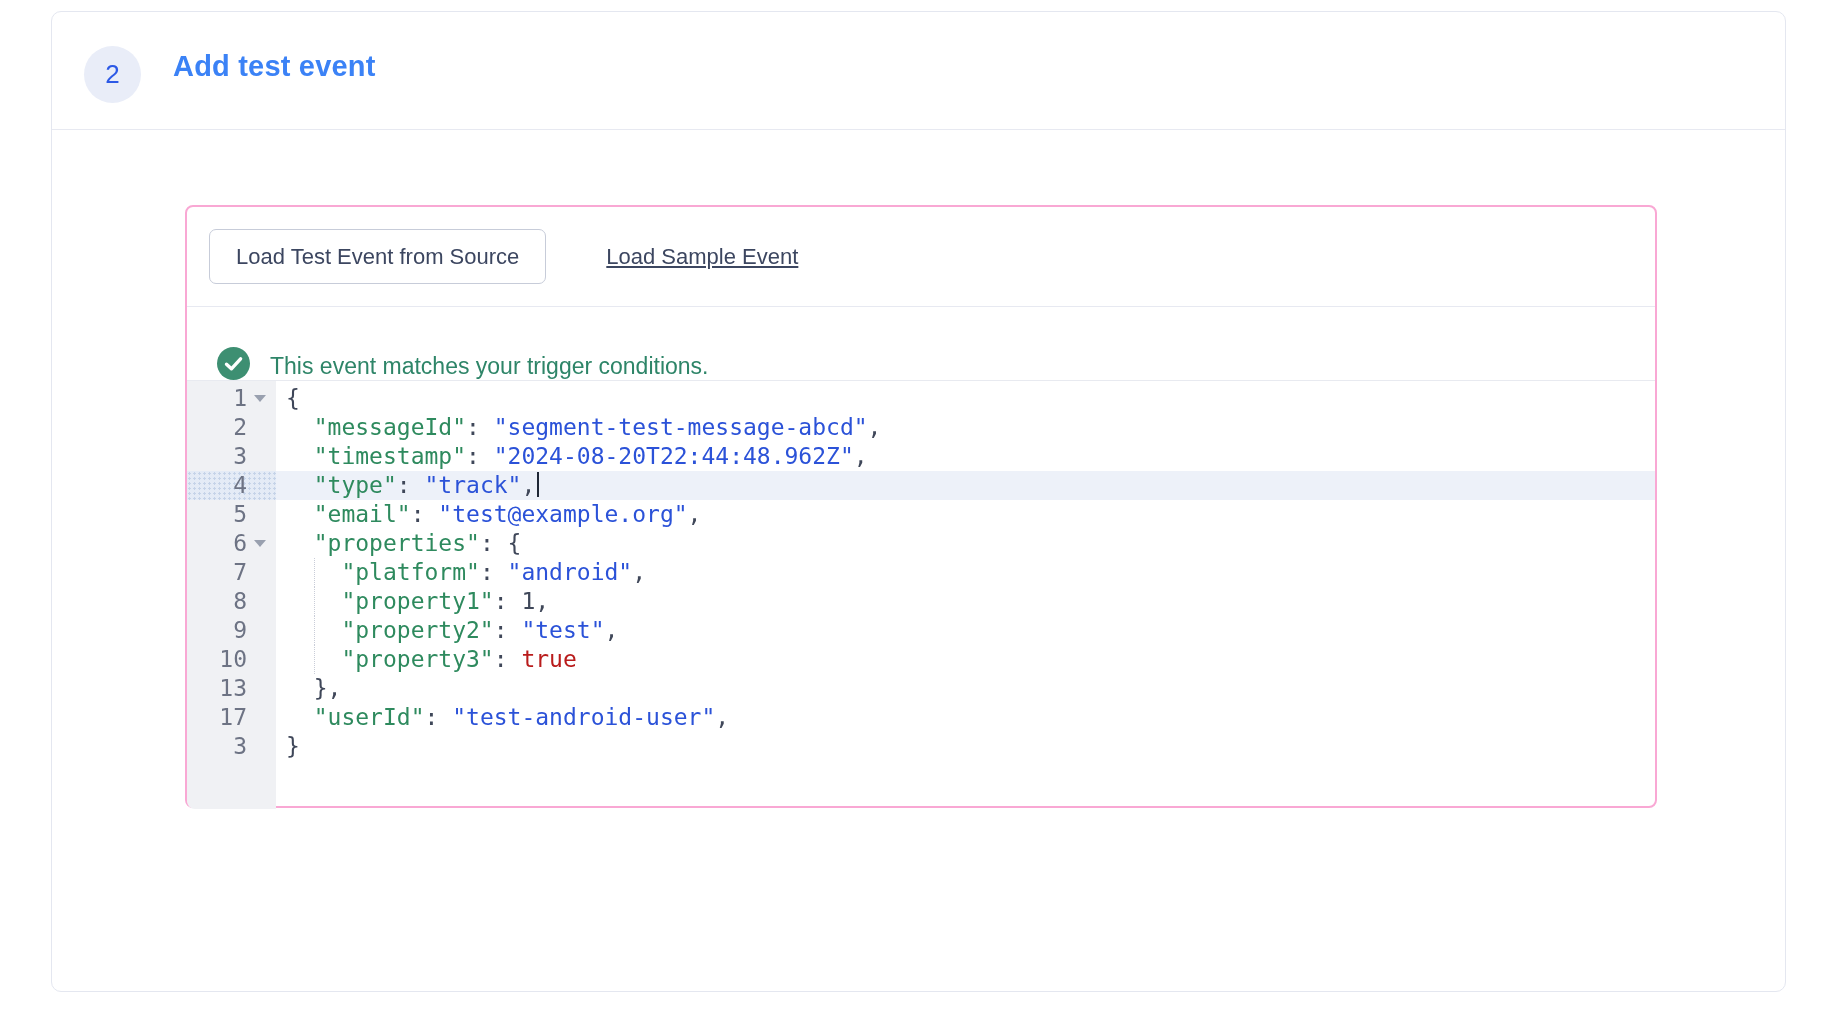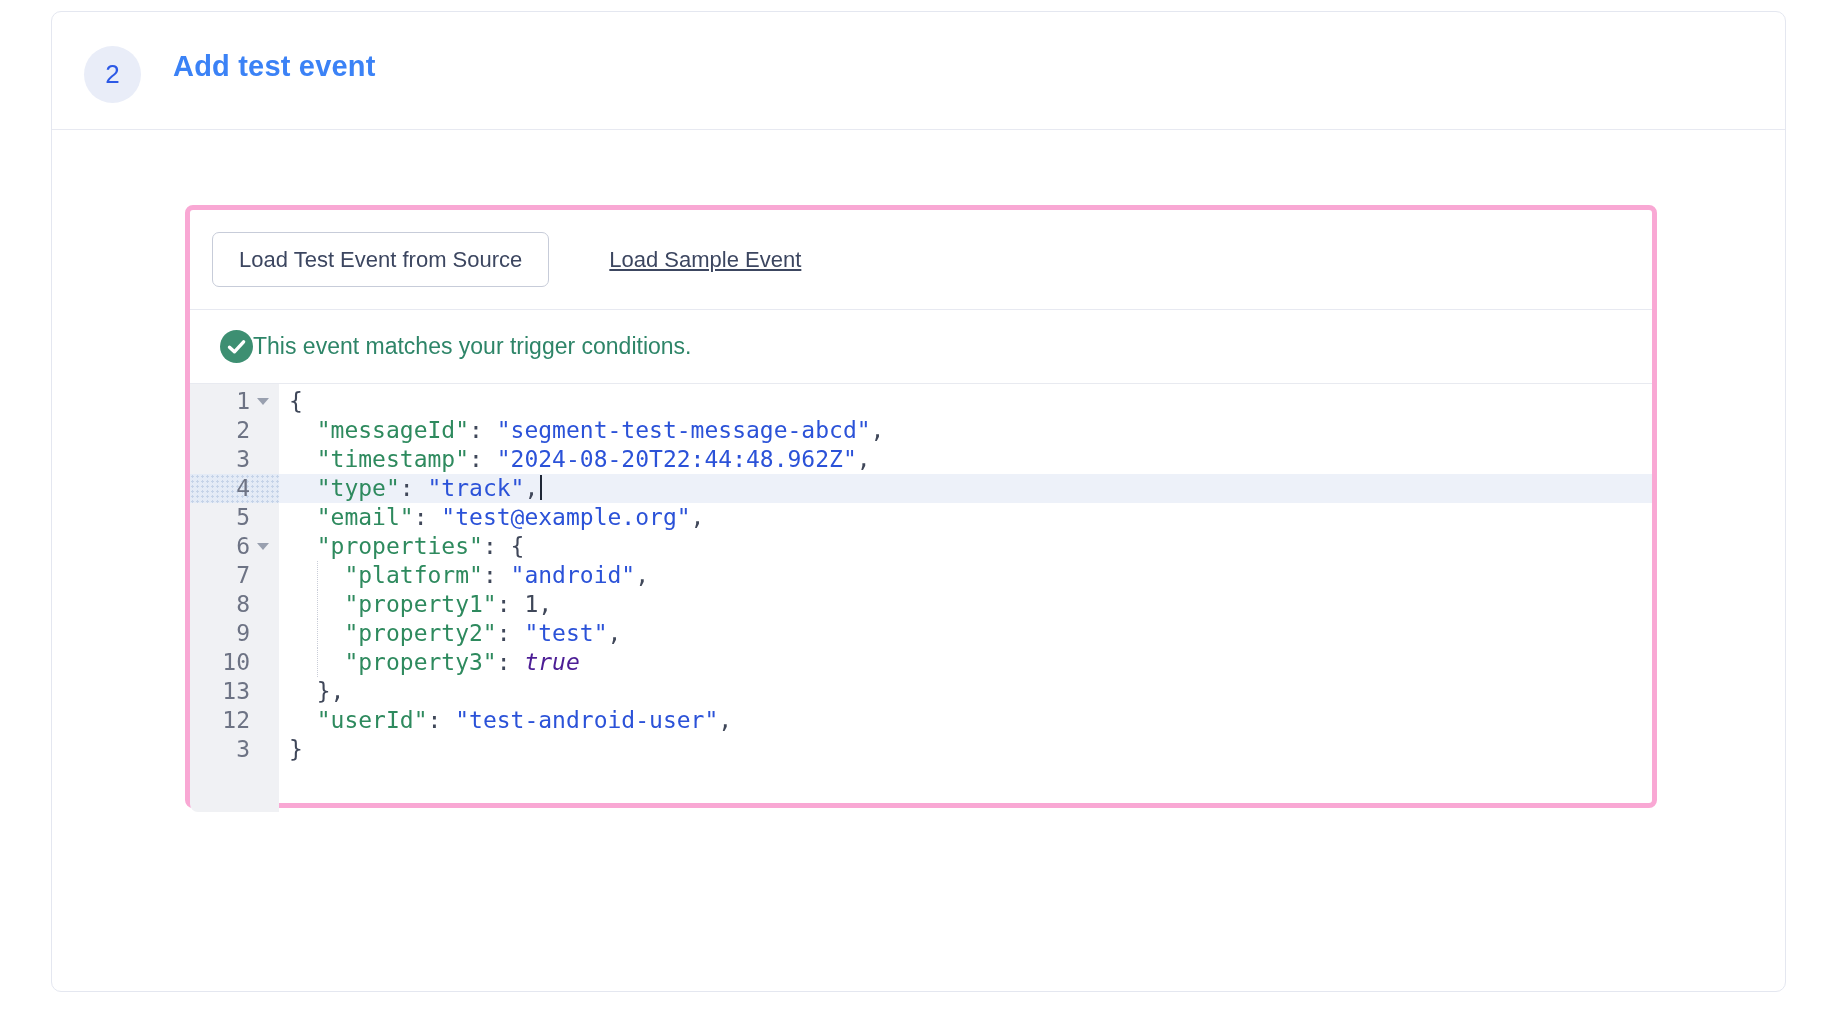--- a/index.html
+++ b/index.html
@@ -25,36 +25,36 @@
   .header-text { flex:1; min-width:0; }
   h1 {
     margin:8px 0 16px; font-size:29px; font-weight:700; color:#3b82f6;
     letter-spacing:0.2px;
   }
   .desc {
     margin:0; font-size:23px; line-height:45px; color:#59617a; max-width:1575px;
   }
   .card-body { padding:75px 128px 0 133px; }
   .panel {
-    border:5px solid #f9a8d4; border-radius:8px; height:603px; background:#fff;
+    border:2px solid #f9a8d4; border-radius:8px; height:603px; background:#fff;
   }
   .panel-toolbar {
     height:100px; display:flex; align-items:center; padding:0 22px;
     border-bottom:1px solid #e7e9f1;
   }
   .btn {
     font-family:"Liberation Sans", sans-serif; font-size:22px; font-weight:500;
     color:#3c4660; background:#fff; cursor:pointer;
   }
   .btn.outlined {
     border:1px solid #c7ccd9; border-radius:7px; height:55px; padding:0 26px;
   }
   .btn.plain { border:none; margin-left:30px; padding:0 30px;text-decoration:underline; }
   .panel-status {
-    height:73px; display:flex; align-items:center; padding:0 30px;
+    height:73px; display:flex; align-items:flex-end; gap:20px; padding:0 30px;
   }
   .check-icon { width:33px; height:33px; flex:0 0 33px; display:block; }
   .status-text { font-size:23px; font-weight:500; color:#2e8568; }
   .editor {
     position:relative; height:429px; border-top:1px solid #e8eaf0;
     border-radius:0 0 8px 8px; overflow:hidden;
     font-family:"DejaVu Sans Mono", monospace; font-size:23px;
   }
   .gutter-bg {
     position:absolute; left:0; top:0; bottom:0; width:89px; background:#f0f1f4;
@@ -65,21 +65,21 @@
   .num { width:60px; text-align:right; color:#6d7384; }
   .caret-slot { width:29px; position:relative; }
   .fold-caret {
     position:absolute; left:7px; top:11px; width:0; height:0;
     border-left:6px solid transparent; border-right:6px solid transparent;
     border-top:7px solid #99a0af;
   }
   .code { white-space:pre; color:#3f4759; padding-left:10px; flex:1; }
   .tok-k { color:#2e8a5e; }
   .tok-s { color:#2b52d8; }
-  .tok-b { color:#4c1d95;font-style:italic; }
+  .tok-b { color:#b91c1c; }
   .tok-p { color:#3f4759; }
   .tok-n { color:#3f4759; }
   .line.active .code { background:#edf1f9; }
   .line.active .gutter-cell {
     background-color:#e4ebf6;
     background-image:radial-gradient(#c5d3e8 1.2px, rgba(0,0,0,0) 1.2px);
     background-size:5px 5px;
   }
   .cursor {
     display:inline-block; width:2px; height:25px; background:#1f2736;
@@ -200,21 +200,21 @@
             </div>
             <div class="line">
               <span class="gutter-cell">
                 <span class="num">13</span>
                 <span class="caret-slot"></span>
               </span>
               <span class="code"><span class="tok-p">  },</span></span>
             </div>
             <div class="line">
               <span class="gutter-cell">
-                <span class="num">12</span>
+                <span class="num">17</span>
                 <span class="caret-slot"></span>
               </span>
               <span class="code"><span class="tok-p">  </span><span class="tok-k">"userId"</span><span class="tok-p">: </span><span class="tok-s">"test-android-user"</span><span class="tok-p">,</span></span>
             </div>
             <div class="line">
               <span class="gutter-cell">
                 <span class="num">3</span>
                 <span class="caret-slot"></span>
               </span>
               <span class="code"><span class="tok-p">}</span></span>

